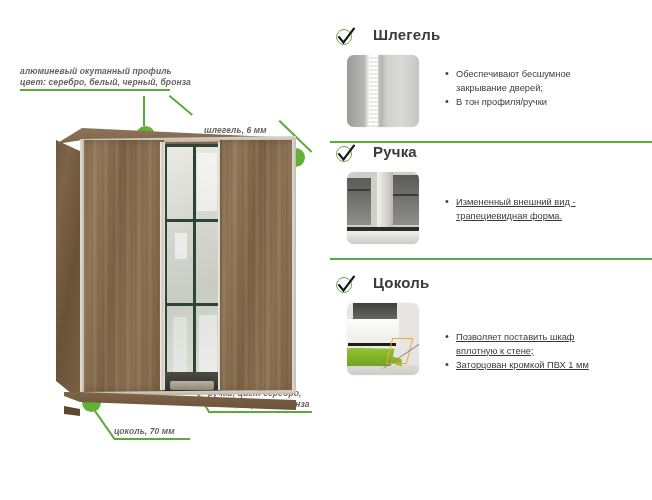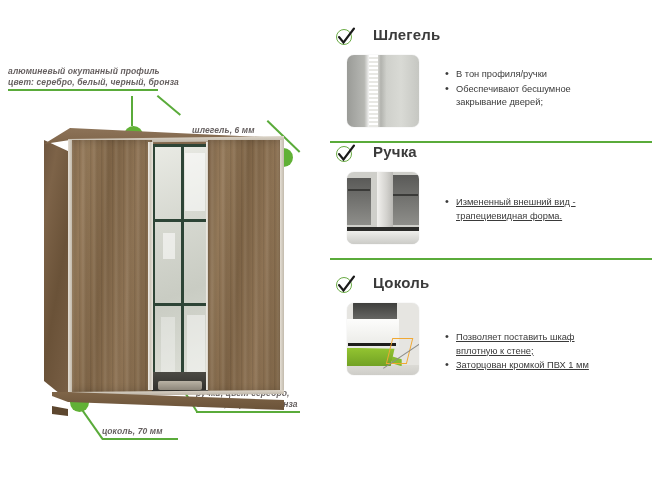--- a/index.html
+++ b/index.html
@@ -2,21 +2,21 @@
 <html><head>
 <meta charset="utf-8">
 <style>
   html,body{margin:0;padding:0;background:#ffffff;}
   body{width:652px;height:500px;overflow:hidden;
        font-family:"Liberation Sans","DejaVu Sans",sans-serif;}
 
   #page{position:relative;width:652px;height:500px;background:#ffffff;}
 
   
-  #left-panel{position:absolute;left:6px;top:0;width:330px;height:500px;text-decoration:underline;}
+  #left-panel{position:absolute;left:18px;top:0;width:330px;height:500px;text-decoration:underline;}
 
   
   .callout{position:absolute;}
   .callout .ctext{
      font-style:italic;font-weight:bold;color:#666060;
      font-size:8.5px;line-height:11px;white-space:nowrap;
      letter-spacing:.1px;
   }
   .callout .uline{height:2px;background:#5aab3a;margin-top:1px;}
 
@@ -224,22 +224,22 @@
           </svg>
         </span>
         <span class="feat-title">Шлегель</span>
       </div>
       <div class="feat-body">
         <div class="photo">
           <div id="photo-1-bg"></div>
           <div id="photo-1-brush"></div>
         </div>
         <ul class="bullets" style="margin-left:26px;width:140px;margin-top:13px;">
+          <li>Обеспечивают бесшумное закрывание дверей;</li>
           <li>В тон профиля/ручки</li>
-          <li>Обеспечивают бесшумное закрывание дверей;</li>
         </ul>
       </div>
     </div>
 
     <div class="divider" style="margin-top:14px;"></div>
 
     <div class="feature" style="">
       <div class="feat-head">
         <span class="check-badge">
           <span class="ring"></span>

